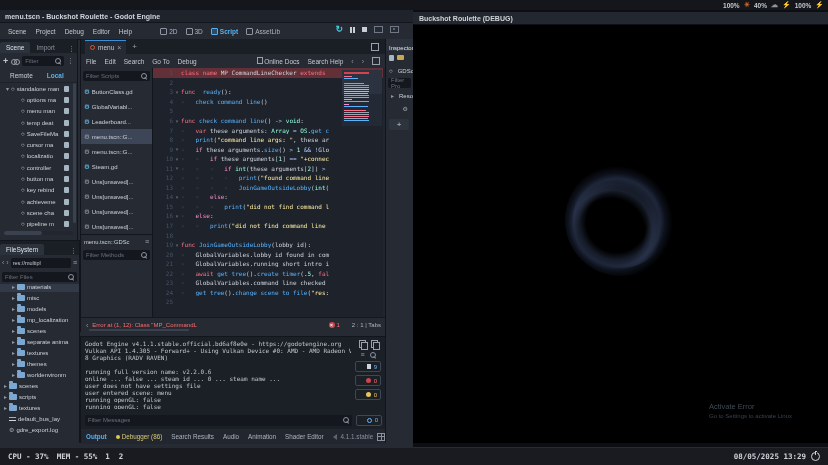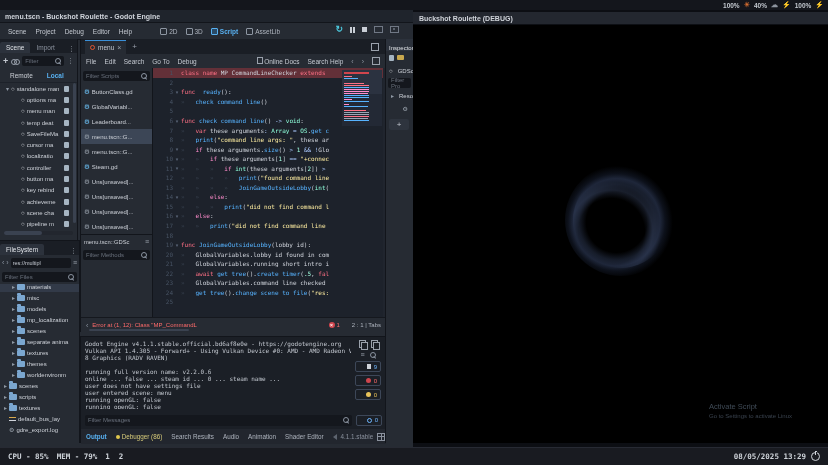--- a/index.html
+++ b/index.html
@@ -750,29 +750,29 @@
         </div>
       <div id="insp-plus">+</div>
     </div>
   </div>
 
   <div id="game" class="abs">
     <div id="game-title">Buckshot Roulette (DEBUG)</div>
     <div id="ring"></div>
     <div id="ring2"></div>
     <div id="watermark">
-      <div id="wm-title">Activate Script</div>
+      <div id="wm-title">Activate Error</div>
       <div id="wm-sub">Go to Settings to activate Linux</div>
     </div>
   </div>
 
   <div id="botbar" class="abs">
     <span class="row" style="gap:8px;">
-      <span>CPU - 85%</span>
-      <span>MEM - 79%</span>
+      <span>CPU - 37%</span>
+      <span>MEM - 55%</span>
       <span class="pre">1  2</span>
     </span>
     <span class="row">
       <span>08/05/2025 13:29</span>
       <span class="i-power"></span>
     </span>
   </div>
 
 </div>
 

